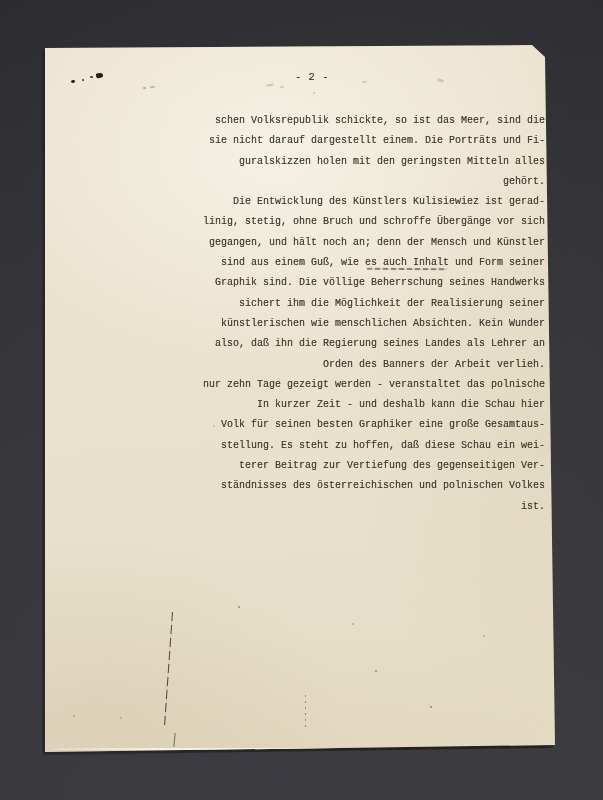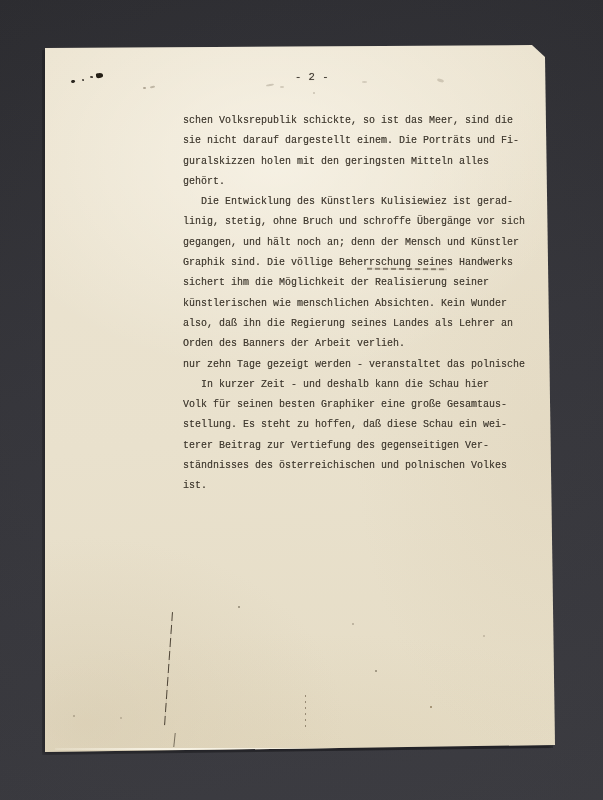--- a/index.html
+++ b/index.html
@@ -59,20 +59,21 @@
     top: 66px;
     width: 362px;
     font-size: 10px;
     line-height: 20.3px;
     color: #413b31;
     text-shadow: 0 0 0.6px rgba(62,55,44,0.55);
   }
   .text-block .line {
     white-space: pre;
     height: 20.3px;
+    text-align: right;
   }
   
   .artifact { position: absolute; pointer-events: none; }
   .blot { background: #2b261f; border-radius: 45% 55% 40% 60%; }
   .blot-a { left: 26px; top: 35px; width: 4px; height: 2.5px; transform: rotate(-18deg); }
   .blot-b { left: 37px; top: 34px; width: 1.5px; height: 1.5px; opacity: .8; }
   .blot-c { left: 45px; top: 31px; width: 2.5px; height: 1.5px; opacity: .85; }
   .blot-d { left: 51px; top: 28px; width: 7px; height: 4.5px; background: #241f16; border-radius: 30% 70% 55% 45%; transform: rotate(-8deg); }
   .smudge { background: rgba(95,82,62,0.45); border-radius: 50%; }
   .smudge-e1 { left: 98px; top: 42px; width: 3px; height: 1.5px; }
@@ -128,20 +129,21 @@
     <div class="page-number">- 2 -</div>
 
     <div class="text-block">
         <div class="line">schen Volksrepublik schickte, so ist das Meer, sind die</div>
         <div class="line">sie nicht darauf dargestellt einem. Die Porträts und Fi-</div>
         <div class="line">guralskizzen holen mit den geringsten Mitteln alles</div>
         <div class="line">gehört.</div>
         <div class="line">   Die Entwicklung des Künstlers Kulisiewiez ist gerad-</div>
         <div class="line">linig, stetig, ohne Bruch und schroffe Übergänge vor sich</div>
         <div class="line">gegangen, und hält noch an; denn der Mensch und Künstler</div>
+        <div class="line">sind aus einem Guß, wie es auch Inhalt und Form seiner</div>
         <div class="line">Graphik sind. Die völlige Beherrschung seines Handwerks</div>
         <div class="line">sichert ihm die Möglichkeit der Realisierung seiner</div>
         <div class="line">künstlerischen wie menschlichen Absichten. Kein Wunder</div>
         <div class="line">also, daß ihn die Regierung seines Landes als Lehrer an</div>
         <div class="line">Orden des Banners der Arbeit verlieh.</div>
         <div class="line">nur zehn Tage gezeigt werden - veranstaltet das polnische</div>
         <div class="line">   In kurzer Zeit - und deshalb kann die Schau hier</div>
         <div class="line">Volk für seinen besten Graphiker eine große Gesamtaus-</div>
         <div class="line">stellung. Es steht zu hoffen, daß diese Schau ein wei-</div>
         <div class="line">terer Beitrag zur Vertiefung des gegenseitigen Ver-</div>

